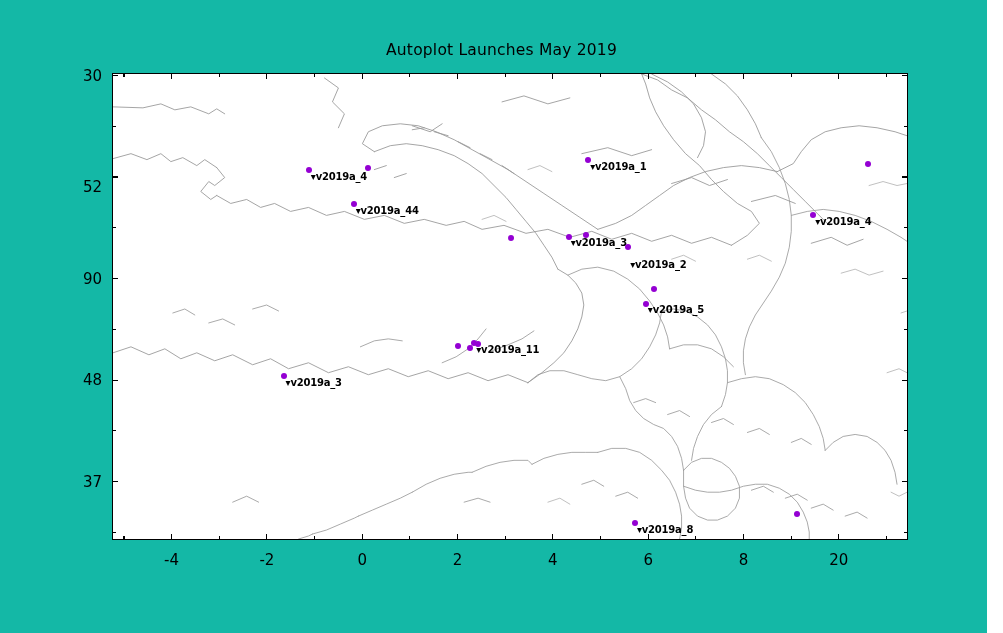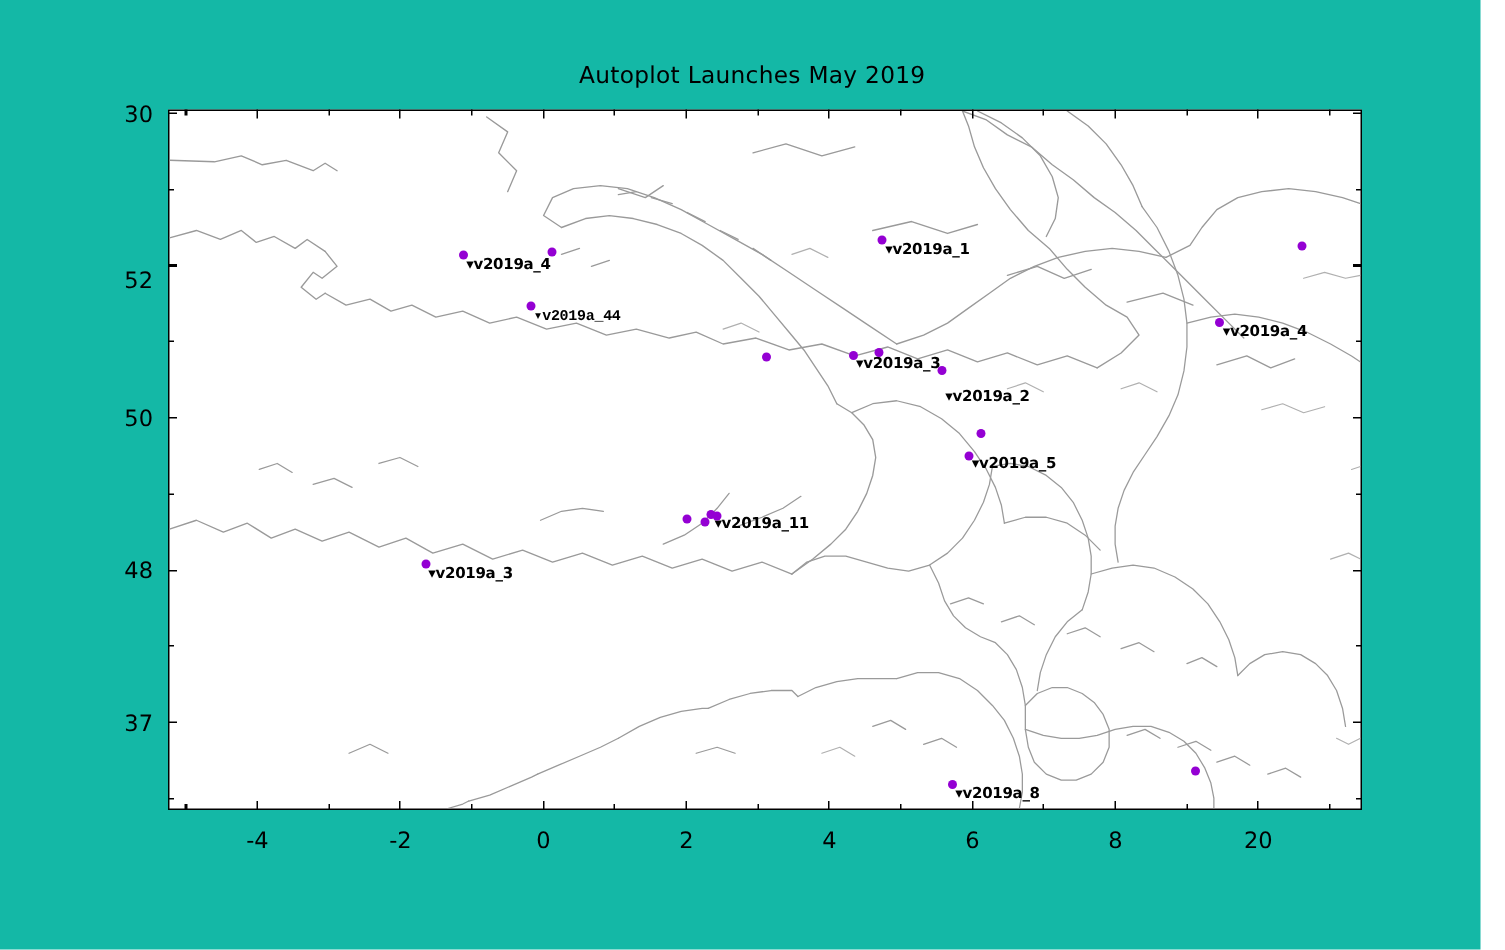--- a/index.html
+++ b/index.html
@@ -219,42 +219,42 @@
     <div class="tick x" style="left: 885.951px; top: 536px; height: 4px;"></div>
     <div class="tick x" style="left: 885.951px; top: 73px; height: 4px;"></div>
     <div class="tick y" style="left: 112px; top: 481.025px; width: 6px;"></div>
     <div class="tick y" style="left: 902px; top: 481.025px; width: 6px;"></div>
     <div class="ticklabel y" style="left: 62px; top: 481.625px;">37</div>
     <div class="tick y" style="left: 112px; top: 379.503px; width: 6px;"></div>
     <div class="tick y" style="left: 902px; top: 379.503px; width: 6px;"></div>
     <div class="ticklabel y" style="left: 62px; top: 380.103px;">48</div>
     <div class="tick y" style="left: 112px; top: 277.982px; width: 6px;"></div>
     <div class="tick y" style="left: 902px; top: 277.982px; width: 6px;"></div>
-    <div class="ticklabel y" style="left: 62px; top: 278.582px;">50</div>
+    <div class="ticklabel y" style="left: 62px; top: 278.582px;">90</div>
     <div class="tick y" style="left: 112px; top: 176.46px; width: 6px;"></div>
     <div class="tick y" style="left: 902px; top: 176.46px; width: 6px;"></div>
     <div class="ticklabel y" style="left: 62px; top: 177.06px; margin-top: 10px;">52</div>
     <div class="tick y" style="left: 112px; top: 74.938px; width: 6px;"></div>
     <div class="tick y" style="left: 902px; top: 74.938px; width: 6px;"></div>
     <div class="ticklabel y" style="left: 62px; top: 75.538px;">30</div>
     <div class="tick y" style="left: 112px; top: 531.786px; width: 4px;"></div>
     <div class="tick y" style="left: 904px; top: 531.786px; width: 4px;"></div>
     <div class="tick y" style="left: 112px; top: 430.264px; width: 4px;"></div>
     <div class="tick y" style="left: 904px; top: 430.264px; width: 4px;"></div>
     <div class="tick y" style="left: 112px; top: 328.742px; width: 4px;"></div>
     <div class="tick y" style="left: 904px; top: 328.742px; width: 4px;"></div>
     <div class="tick y" style="left: 112px; top: 227.221px; width: 4px;"></div>
     <div class="tick y" style="left: 904px; top: 227.221px; width: 4px;"></div>
     <div class="tick y" style="left: 112px; top: 125.699px; width: 4px;"></div>
     <div class="tick y" style="left: 904px; top: 125.699px; width: 4px;"></div>
     <div class="pt" title="v2019a_4" style="left: 308.855px; top: 170.461px; width: 6px; height: 6px; background: rgb(148, 0, 211);"></div>
     <div class="ptlabel" style="left: 310.855px; top: 170.961px; color: rgb(0, 0, 0);">▾v2019a_4</div>
     <div class="pt" title="" style="left: 368.436px; top: 168.43px; width: 6px; height: 6px; background: rgb(148, 0, 211);"></div>
     <div class="pt" title="v2019a_44" style="left: 353.66px; top: 204.471px; width: 6px; height: 6px; background: rgb(148, 0, 211);"></div>
-    <div class="ptlabel" style="left: 355.66px; top: 204.971px; color: rgb(0, 0, 0); font-family: Liberation Mono, monospace;">▾v2019a_44</div>
+    <div class="ptlabel" style="left: 355.66px; top: 204.971px; color: rgb(0, 0, 0);">▾v2019a_44</div>
     <div class="pt" title="v2019a_1" style="left: 588.17px; top: 160.309px; width: 6px; height: 6px; background: rgb(148, 0, 211);"></div>
     <div class="ptlabel" style="left: 590.17px; top: 160.809px; color: rgb(0, 0, 0);">▾v2019a_1</div>
     <div class="pt" title="" style="left: 868.438px; top: 164.37px; width: 6px; height: 6px; background: rgb(148, 0, 211);"></div>
     <div class="pt" title="v2019a_4" style="left: 813.147px; top: 215.13px; width: 6px; height: 6px; background: rgb(148, 0, 211);"></div>
     <div class="ptlabel" style="left: 815.147px; top: 215.63px; color: rgb(0, 0, 0);">▾v2019a_4</div>
     <div class="pt" title="" style="left: 510.953px; top: 237.973px; width: 6px; height: 6px; background: rgb(148, 0, 211);"></div>
     <div class="pt" title="v2019a_3" style="left: 568.628px; top: 236.958px; width: 6px; height: 6px; background: rgb(148, 0, 211);"></div>
     <div class="ptlabel" style="left: 570.628px; top: 237.458px; color: rgb(0, 0, 0);">▾v2019a_3</div>
     <div class="pt" title="" style="left: 585.787px; top: 235.435px; width: 6px; height: 6px; background: rgb(148, 0, 211);"></div>
     <div class="pt" title="v2019a_2" style="left: 628.208px; top: 246.602px; width: 6px; height: 6px; background: rgb(148, 0, 211);"></div>

